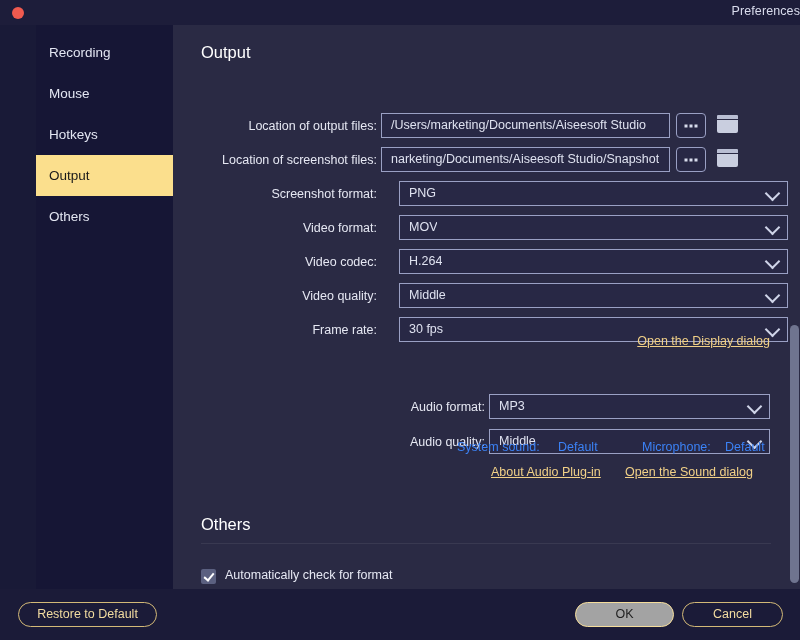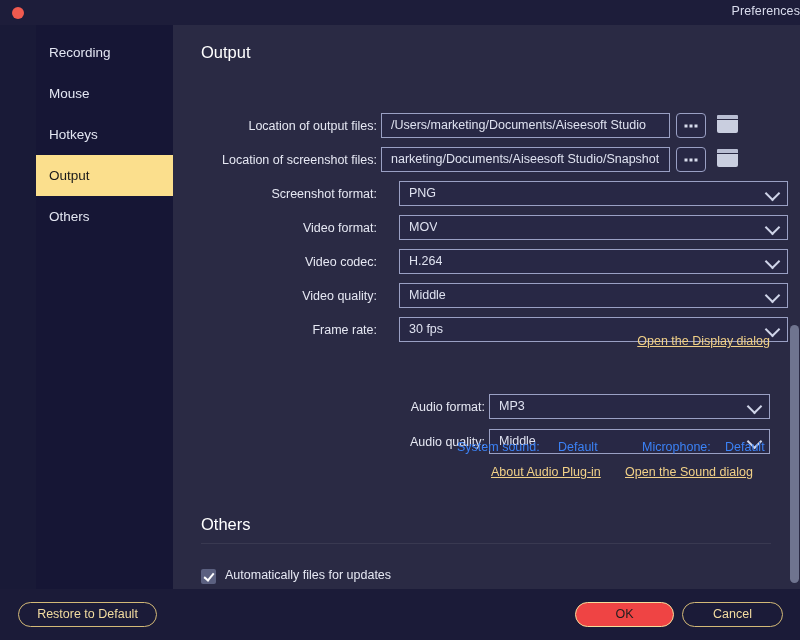--- a/index.html
+++ b/index.html
@@ -199,21 +199,21 @@
     cursor: pointer;
     white-space: nowrap;
   }
   .btn-outline {
     border: 1px solid #d3b977;
     color: #f3dca0;
     background: transparent;
   }
   .btn-primary {
     border: 1px solid #f5dd9b;
-    background: #ef4444;
+    background: #a3a3a3;
     color: #1e1e1e;
   }
   #btn-restore { left: 18px; width: 139px; }
   #btn-ok      { left: 575px; width: 99px; }
   #btn-cancel  { left: 682px; width: 101px; }
 </style>
 </head>
 <body>
 
 <div id="app">
@@ -364,21 +364,21 @@
     <div class="static-text" style="top:415px; left:552px;">Default</div>
 
     <div class="link" style="top:440px; left:318px;">About Audio Plug-in</div>
     <div class="link" style="top:440px; left:452px;">Open the Sound dialog</div>
 
     <div id="others-title" class="section-title">Others</div>
     <div class="divider" style="top:518px;"></div>
 
     <div class="checkbox-row" style="top:544px;">
       <span class="cbx"></span>
-      <span class="cbx-label">Automatically files for updates</span>
+      <span class="cbx-label">Automatically check for format</span>
     </div>
 
     <div class="scrollbar-track">
       <div class="scrollbar-thumb"></div>
     </div>
   </div>
 
   <div class="footer">
     <div id="btn-restore" class="btn btn-outline">Restore to Default</div>
     <div id="btn-ok" class="btn btn-primary">OK</div>

